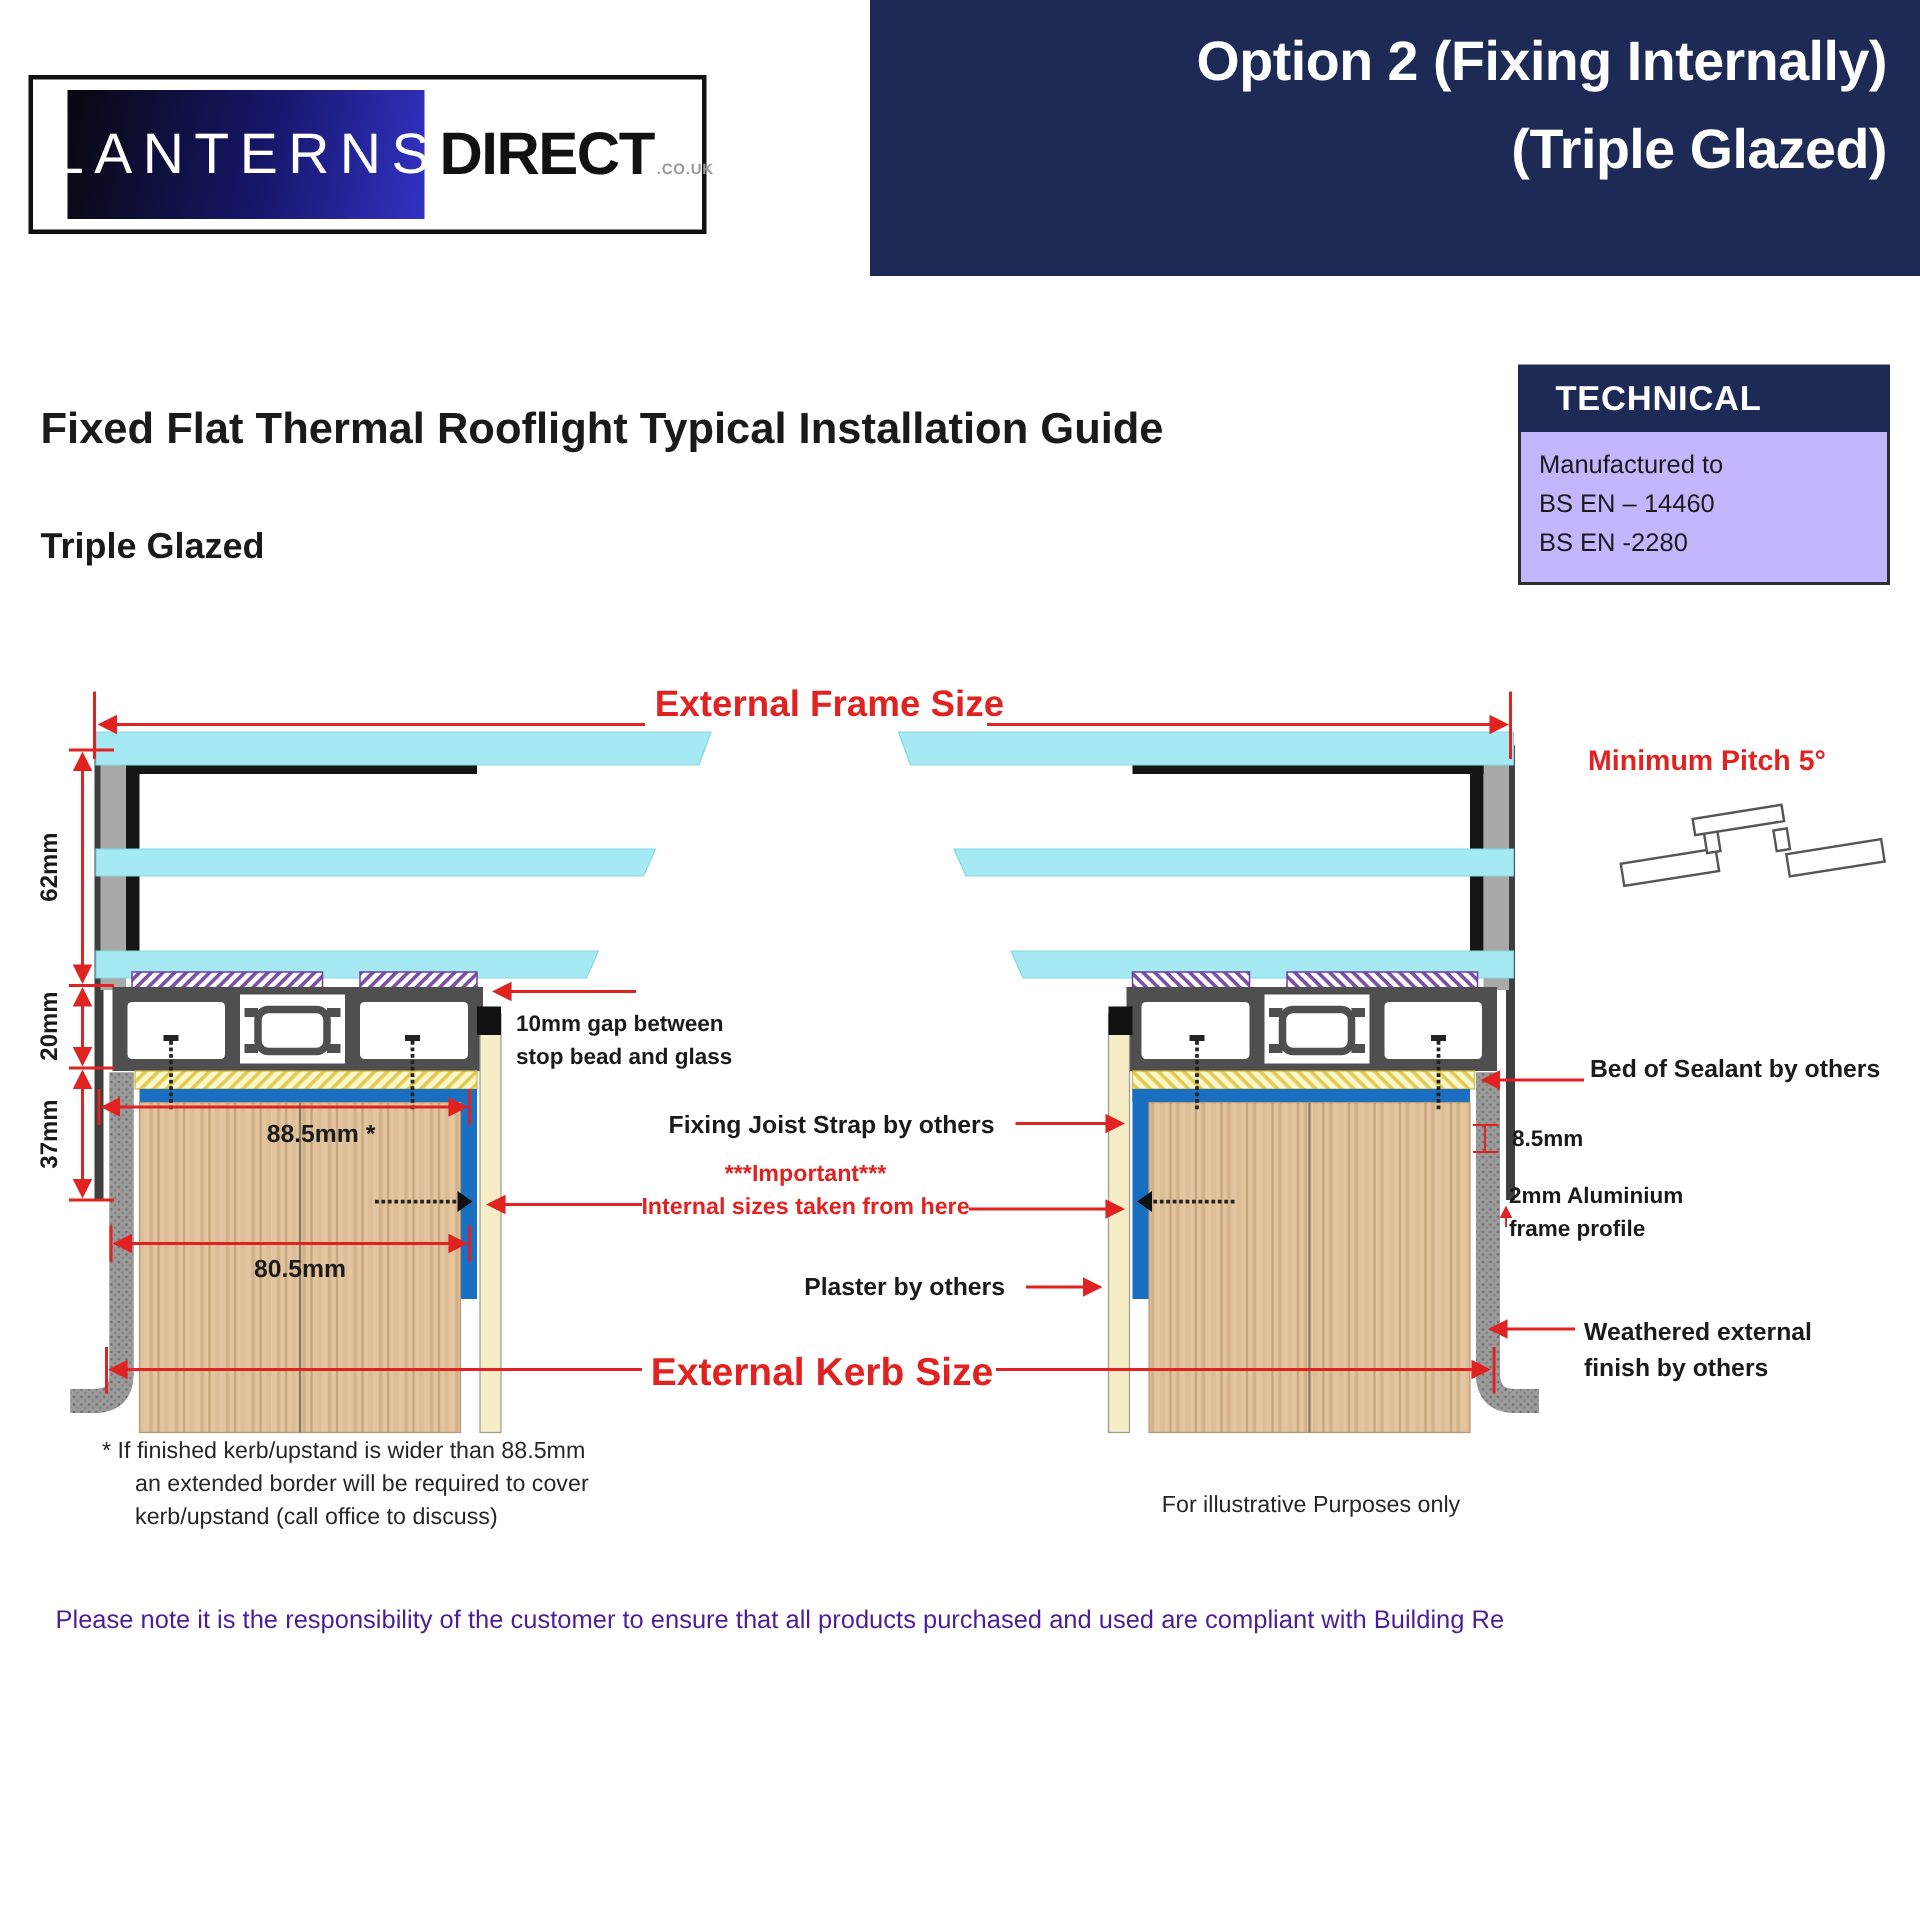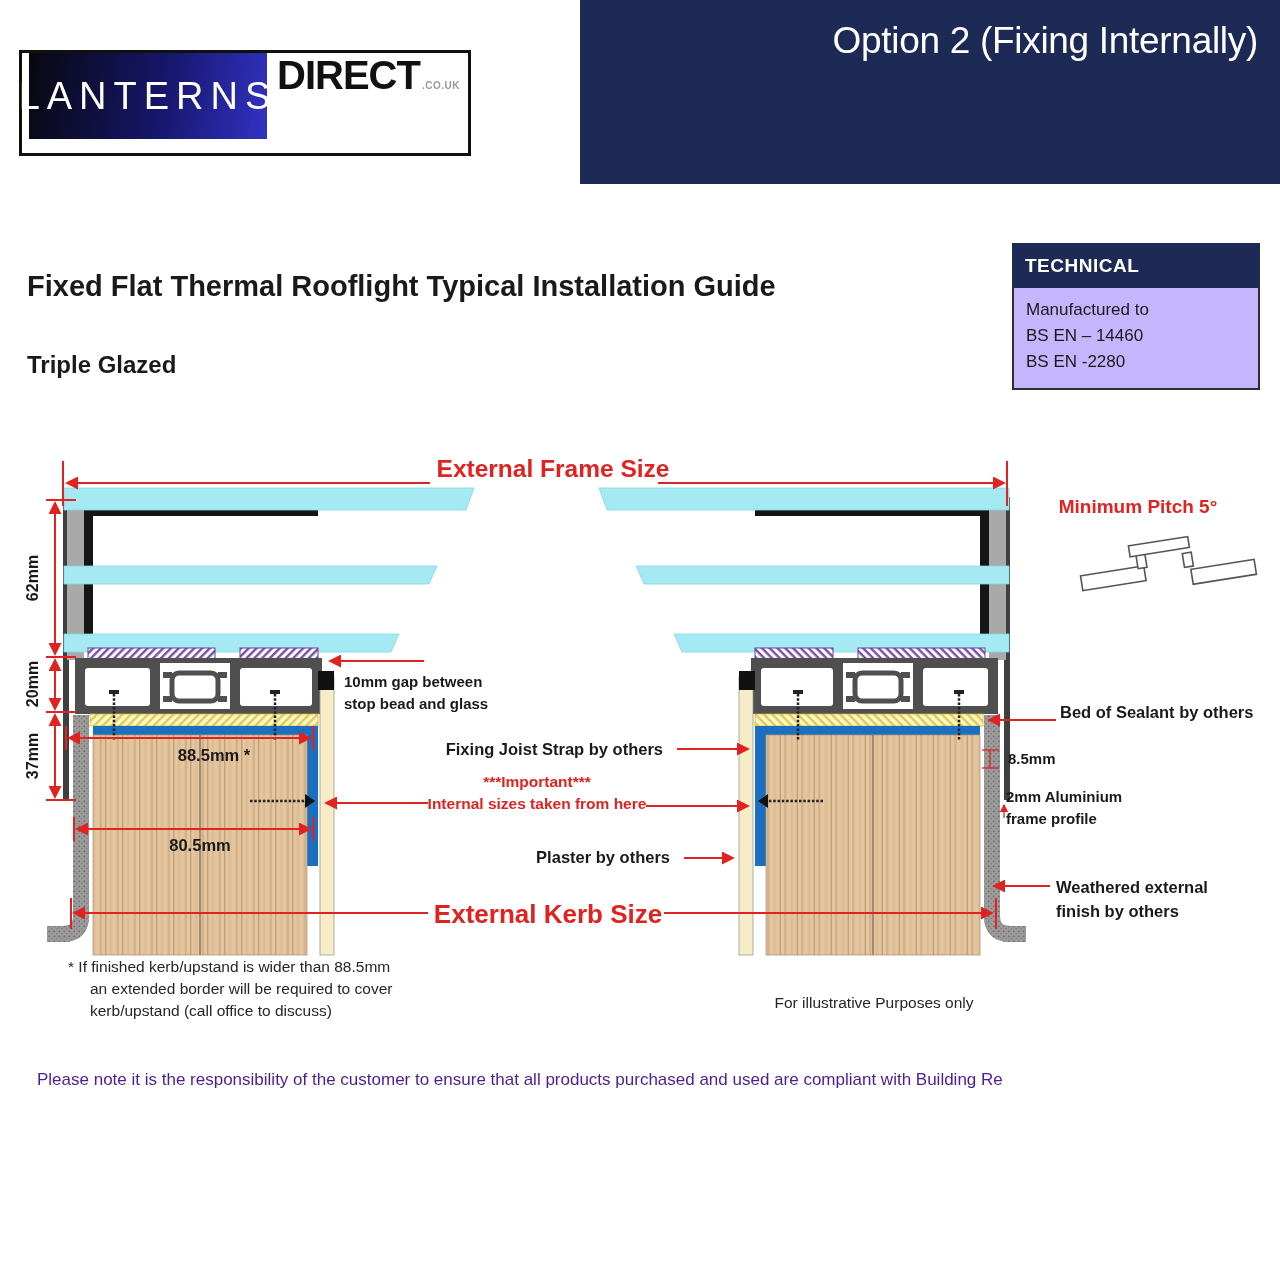--- a/index.html
+++ b/index.html
@@ -4,46 +4,47 @@
 <style>
   html,body{margin:0;padding:0;}
   body{
     width:1280px;height:1280px;position:relative;background:#ffffff;
     font-family:"Liberation Sans", sans-serif;overflow:hidden;color:#1a1a1a;
   }
   
   .banner{
     position:absolute;left:580px;top:0;width:700px;height:184px;
     background:#1d2a56;color:#fff;text-align:right;box-sizing:border-box;
-    padding:11px 22px 0 0;font-weight:400;font-size:37px;letter-spacing:-0.3px;
+    padding:11px 22px 0 0;font-weight:700;font-size:37px;letter-spacing:-0.3px;
   }
   .banner div{height:59px;line-height:59px;white-space:nowrap;}
   
   .logo-box{
     position:absolute;left:19px;top:50px;width:452px;height:106px;
-    border:3px solid #101010;background:#fff;display:flex;align-items:flex-start;
+    border:3px solid #101010;background:#fff;display:flex;align-items:center;
     box-sizing:border-box;
+    padding-left:16px;
   }
   .logo-grad{
     margin-left:7px;width:238px;height:86px;
     background:linear-gradient(100deg,#08080f 0%,#16166a 55%,#3232c4 100%);
     display:flex;align-items:center;justify-content:center;
     color:#fff;font-size:38px;font-weight:400;letter-spacing:7px;
   }
   .logo-right{display:flex;align-items:baseline;margin-left:10px;white-space:nowrap;}
   .logo-direct{font-size:40px;font-weight:700;color:#111;letter-spacing:-1px;}
   .logo-suffix{font-size:10px;font-weight:700;color:#9a9a9a;letter-spacing:0.5px;margin-left:2px;}
   
   .main-title{position:absolute;left:27px;top:270px;font-size:29px;font-weight:700;white-space:nowrap;}
   .subtitle{position:absolute;left:27px;top:351px;font-size:24px;font-weight:700;}
   
   .tech-box{position:absolute;left:1012px;top:243px;width:248px;box-sizing:border-box;}
   .tech-head{
-    height:45px;background:#1d2a56;color:#fff;font-size:19px;font-weight:700;
-    letter-spacing:0.5px;display:flex;align-items:center;padding-left:13px;
+    height:45px;background:#1d2a56;color:#fff;font-size:23px;font-weight:700;
+    letter-spacing:0.5px;display:flex;align-items:center;padding-left:25px;
   }
   .tech-body{
     border:2px solid #2e2e2e;border-top:none;background:#c4b5fd;
     padding:9px 12px 13px 12px;font-size:17px;line-height:26px;
   }
   
   .footer-note{
     position:absolute;left:37px;top:1070px;font-size:17px;color:#4c1d95;white-space:nowrap;
   }
   
@@ -58,20 +59,21 @@
   .t-blk{fill:#1a1a1a;font-size:16.5px;font-weight:700}
   .t-blk-s{fill:#1a1a1a;font-size:15px;font-weight:700}
   .t-dim{fill:#1a1a1a;font-size:16px;font-weight:700}
   .t-fn{fill:#262626;font-size:15.5px}
 </style>
 </head>
 <body>
 
 <div class="banner">
   <div>Option 2 (Fixing Internally)</div>
+  <div>(Triple Glazed)</div>
 </div>
 
 <div class="logo-box">
   <div class="logo-grad">LANTERNS</div>
   <div class="logo-right">
     <span class="logo-direct">DIRECT</span>
     <span class="logo-suffix">.CO.UK</span>
   </div>
 </div>
 

